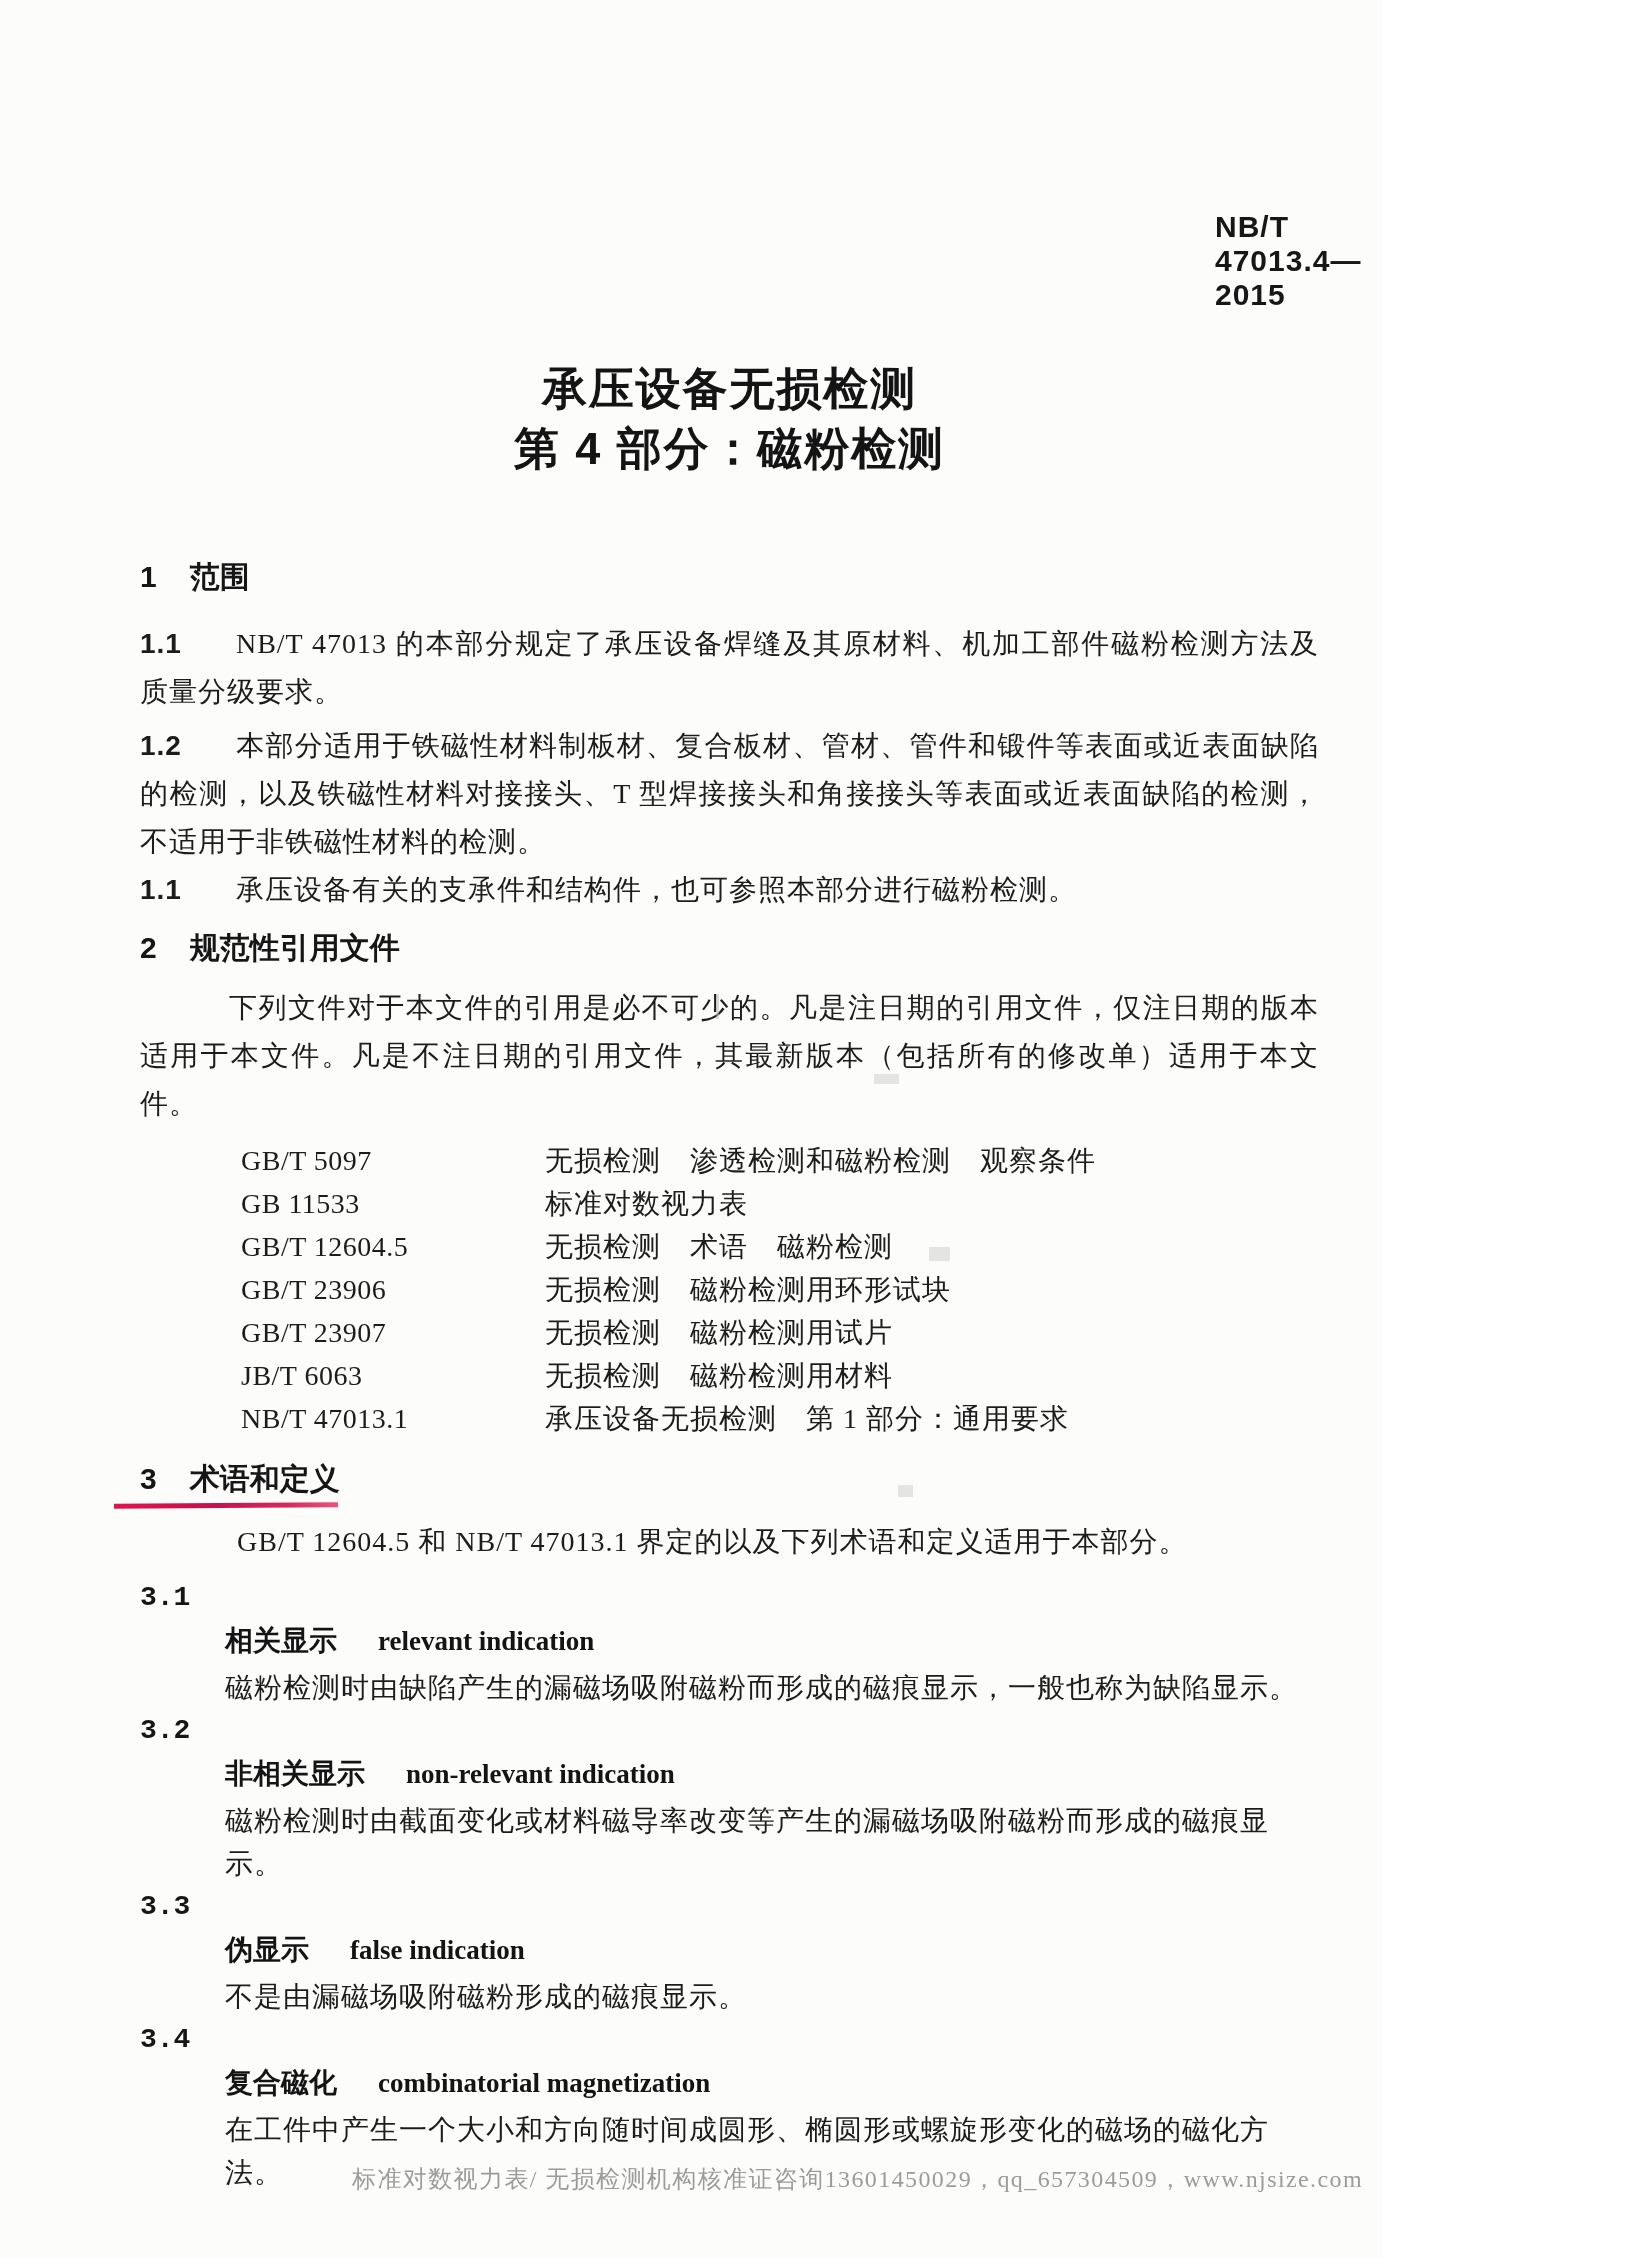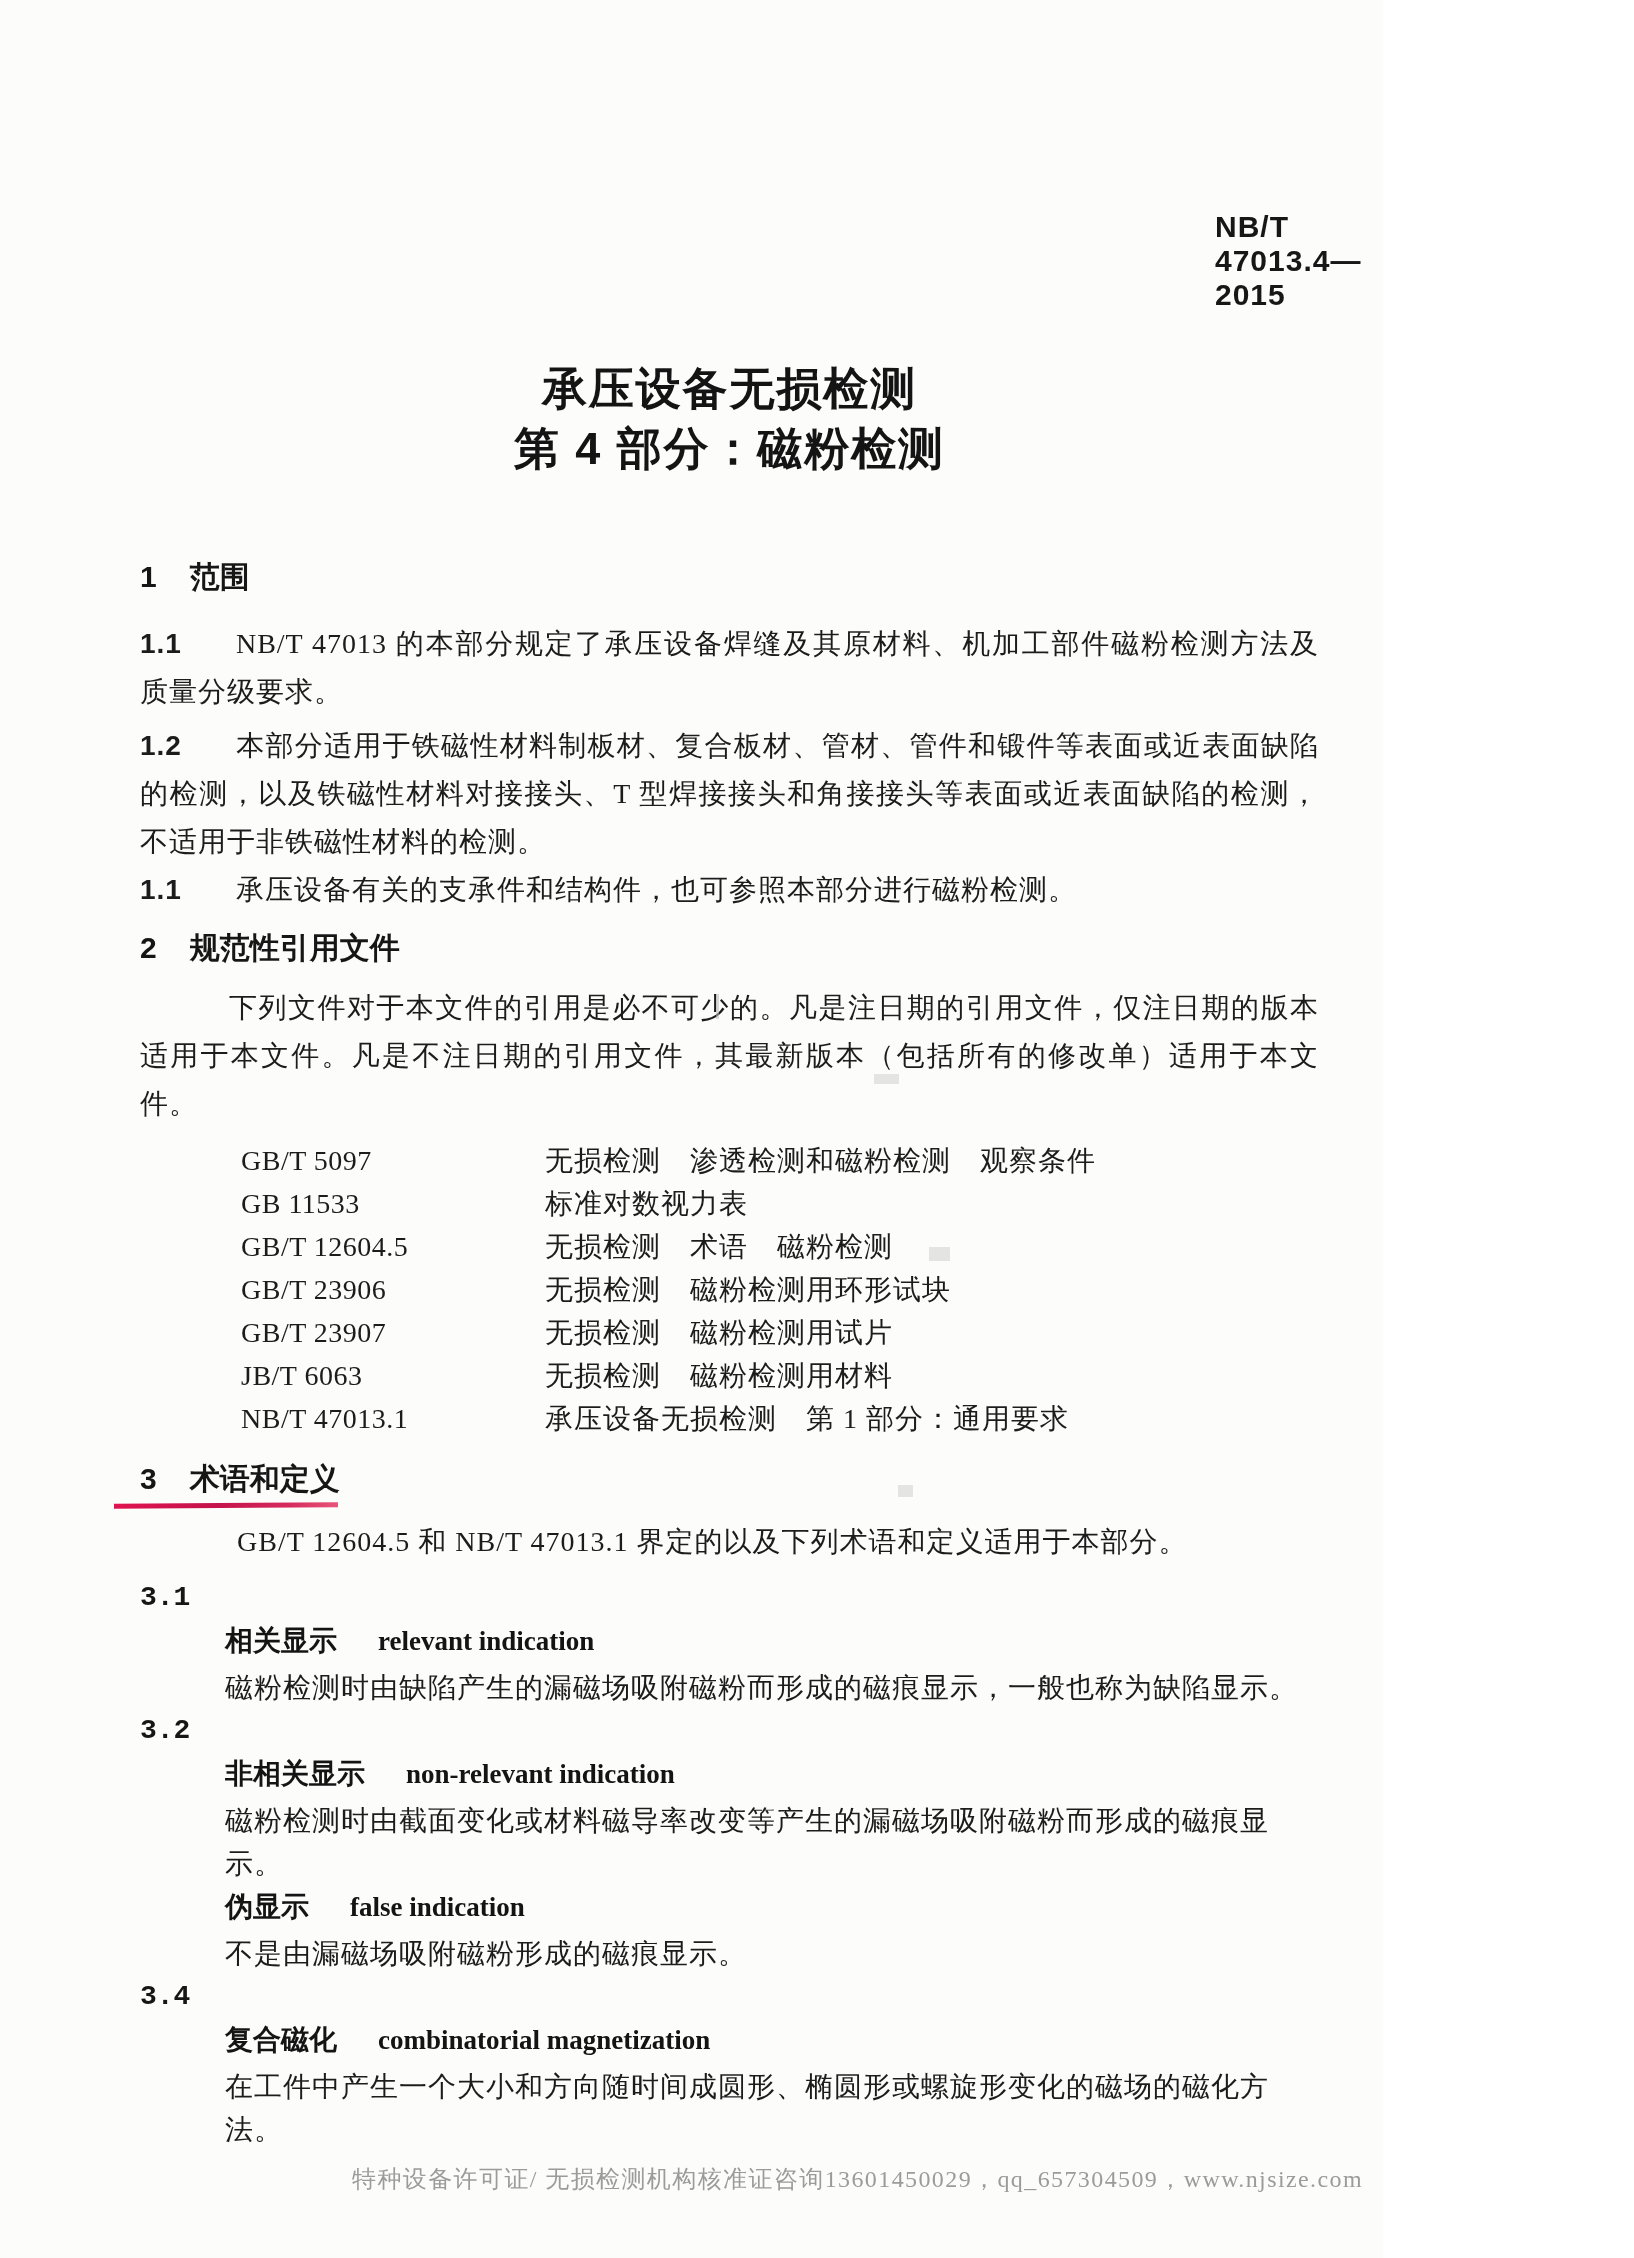--- a/index.html
+++ b/index.html
@@ -164,39 +164,40 @@
 
       <div class="term">
         <div class="term-num">3.2</div>
         <div class="term-name">
           <span class="term-zh">非相关显示</span><span class="term-en">non-relevant indication</span>
         </div>
         <div class="term-def">磁粉检测时由截面变化或材料磁导率改变等产生的漏磁场吸附磁粉而形成的磁痕显示。</div>
       </div>
 
       <div class="term">
+        <div class="term-num">3.3</div>
         <div class="term-name">
           <span class="term-zh">伪显示</span><span class="term-en">false indication</span>
         </div>
         <div class="term-def">不是由漏磁场吸附磁粉形成的磁痕显示。</div>
       </div>
 
       <div class="term">
         <div class="term-num">3.4</div>
         <div class="term-name">
           <span class="term-zh">复合磁化</span><span class="term-en">combinatorial magnetization</span>
         </div>
         <div class="term-def">在工件中产生一个大小和方向随时间成圆形、椭圆形或螺旋形变化的磁场的磁化方法。</div>
       </div>
 
     </div>
   </div>
 
   <div class="page-number">209</div>
-  <div class="footer-watermark">特种设备许可证/ 无损检测机构核准证咨询13601450029，qq_657304509，www.njsize.com</div>
+  <div class="footer-watermark">标准对数视力表/ 无损检测机构核准证咨询13601450029，qq_657304509，www.njsize.com</div>
 
   <div class="artifact art-1"></div>
   <div class="artifact art-2"></div>
   <div class="artifact art-3"></div>
   <div class="artifact art-4"></div>
 
 </div>
 
 
 </body></html>

